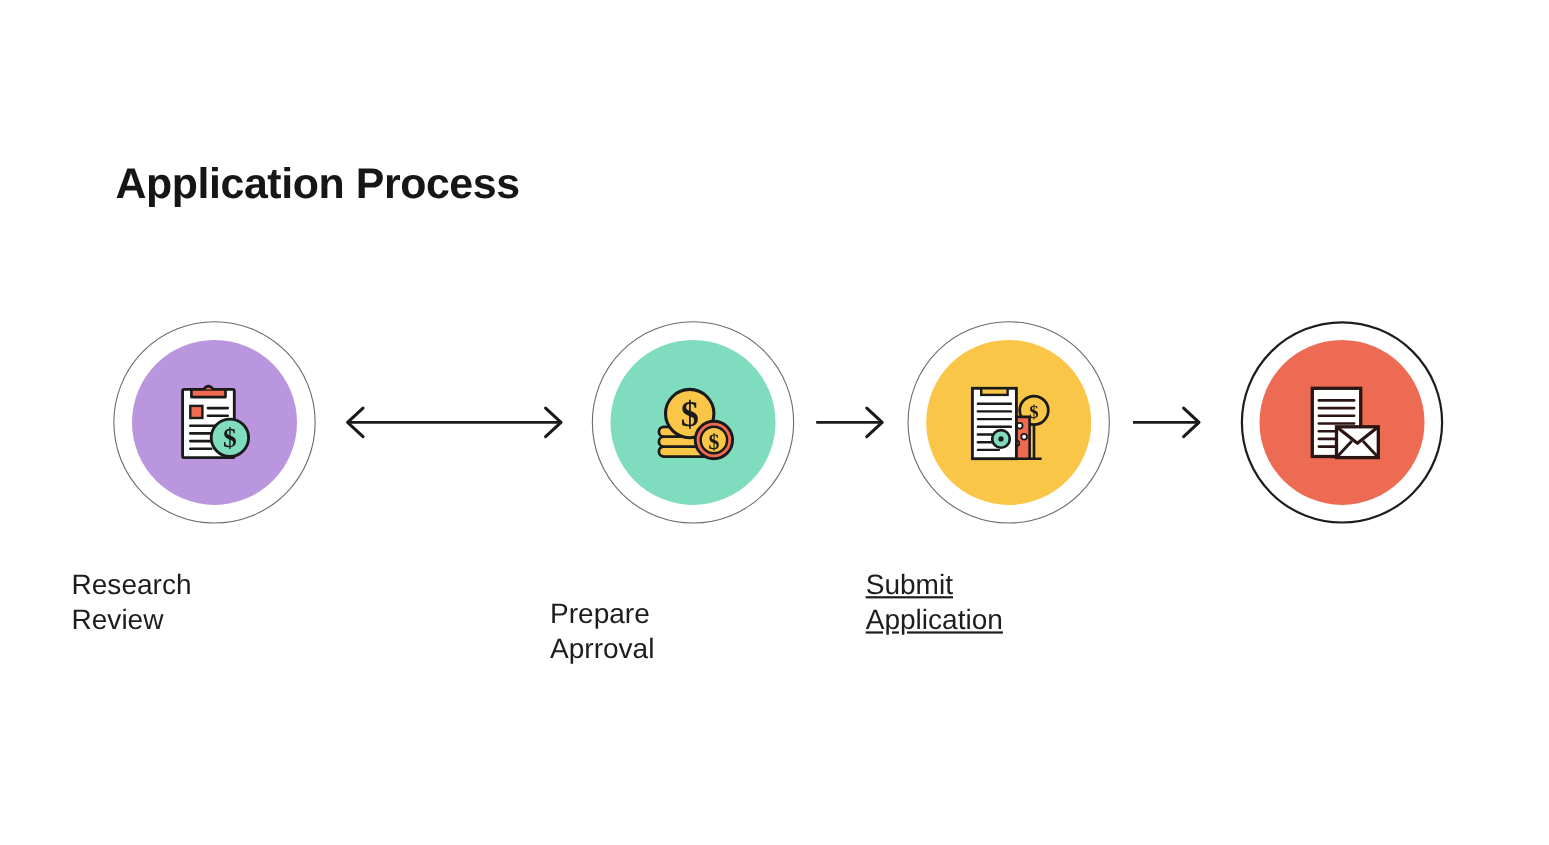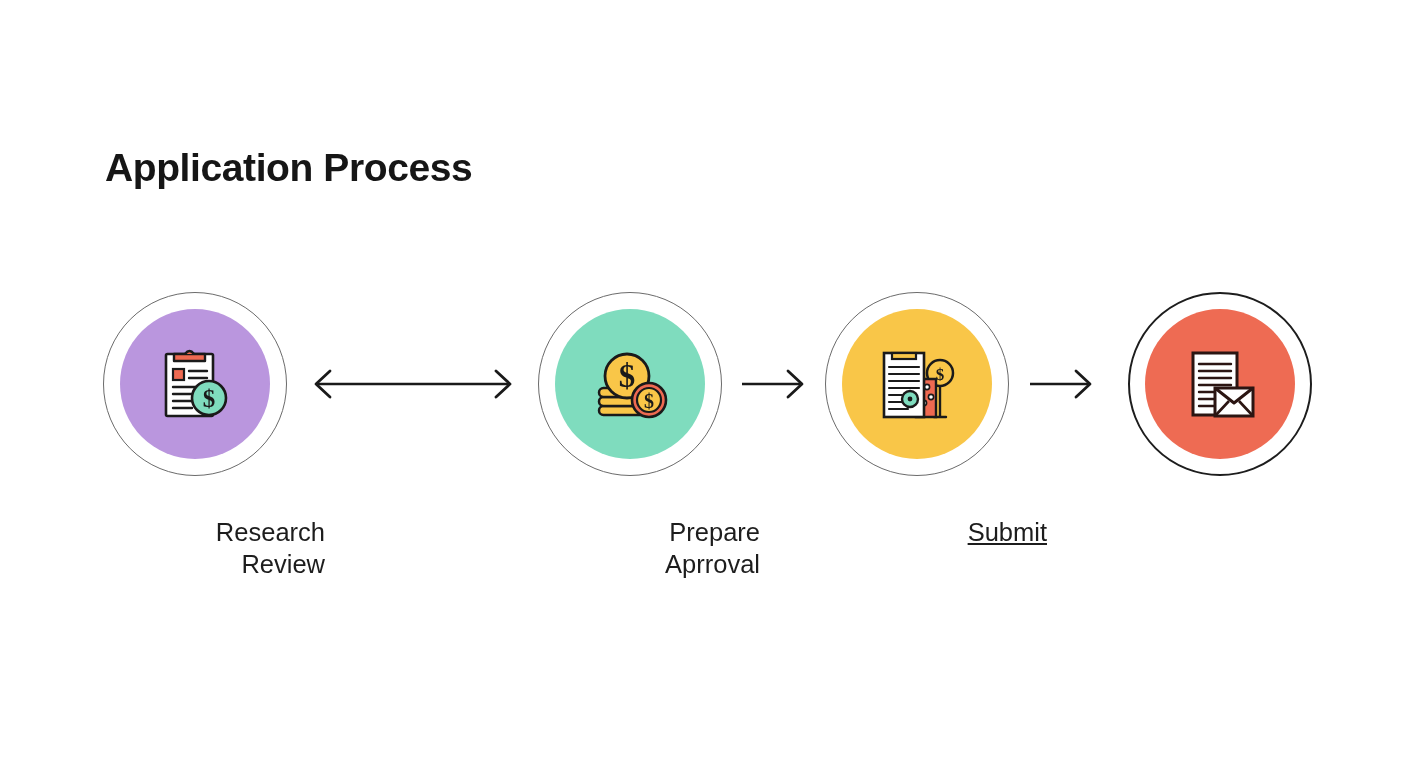--- a/index.html
+++ b/index.html
@@ -94,21 +94,21 @@
     position: absolute;
     left: 0;
     top: 516px;
     width: 1408px;
     height: 80px;
   }
   .step-label {
     position: absolute;
     top: 0;
     width: 260px;
-    text-align: right;
+    text-align: left;
     font-size: 25.5px;
     line-height: 32px;
     color: #1d1d1d;
     font-weight: 400;
   }
   .step-label .l2 { display: block; }
 </style>
 </head>
 <body>
 
@@ -246,25 +246,26 @@
 
   </div>
 
   <div class="labels">
 
     <div class="step-label" style="left:65px;">
       <span>Research</span>
       <span class="l2">Review</span>
     </div>
 
-    <div class="step-label" style="left:500px;">
+    <div class="step-label" style="left:500px;margin-top:26px;">
       <span>Prepare</span>
       <span class="l2">Aprroval</span>
     </div>
 
     <div class="step-label" style="left:787px;text-decoration:underline;">
       <span>Submit</span>
+      <span class="l2">Application</span>
     </div>
 
 
   </div>
 
 </div>
 
 </body></html>

